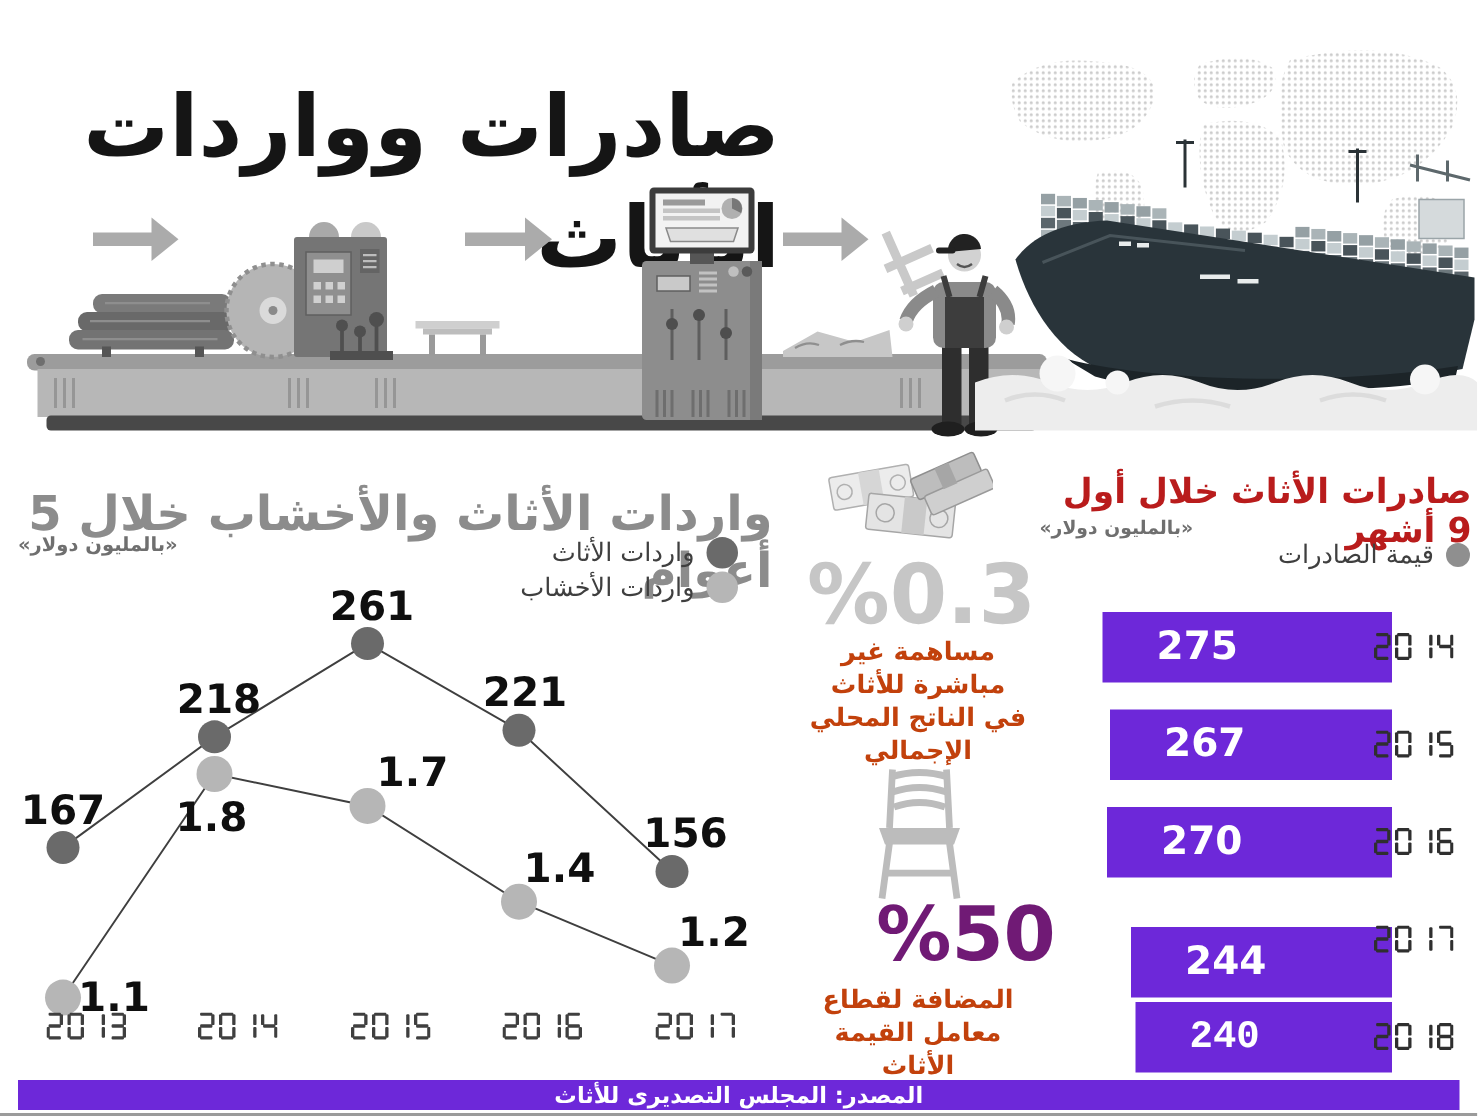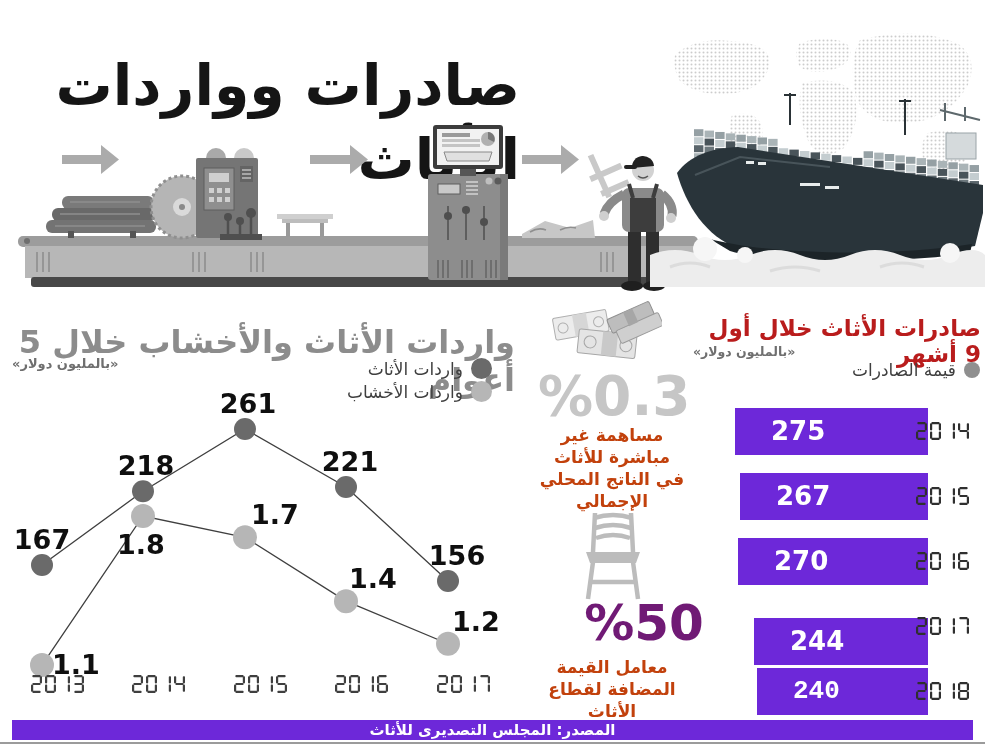--- a/index.html
+++ b/index.html
@@ -519,22 +519,22 @@
       <path d="M22,8 Q41,2 60,8"></path>
       <path d="M23,18 Q41,12 59,18"></path>
       <path d="M24,28 Q41,22 58,28"></path>
       <path d="M21,52 L16,89 M61,52 L66,89"></path>
       <path d="M19,72 L63,72"></path>
     </g>
     <polygon points="14,42 68,42 64,53 18,53" fill="#bcbcbc"></polygon>
   </svg>
   <div class="abs" id="stat1-value">%50</div>
   <div class="abs stat-caption" id="stat1-caption">
+      <div>المضافة لقطاع</div>
       <div>معامل القيمة</div>
-      <div>المضافة لقطاع</div>
       <div>الأثاث</div>
     </div>
 
   <h2 class="abs" id="exports-title">صادرات الأثاث خلال أول 9 أشهر</h2>
   <div class="abs" id="exports-unit">«بالمليون دولار»</div>
   <div class="abs legend" id="exports-legend">
     <div class="legend-row">
       <span class="dot dot-sm" style="background:#8f8f8f"></span>
       <span class="legend-label">قيمة الصادرات</span>
     </div>

